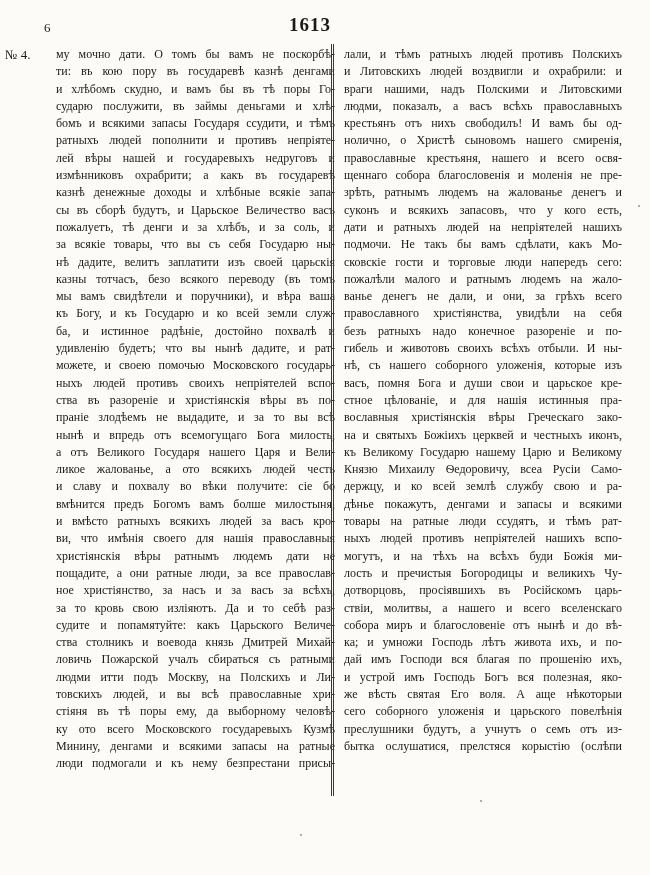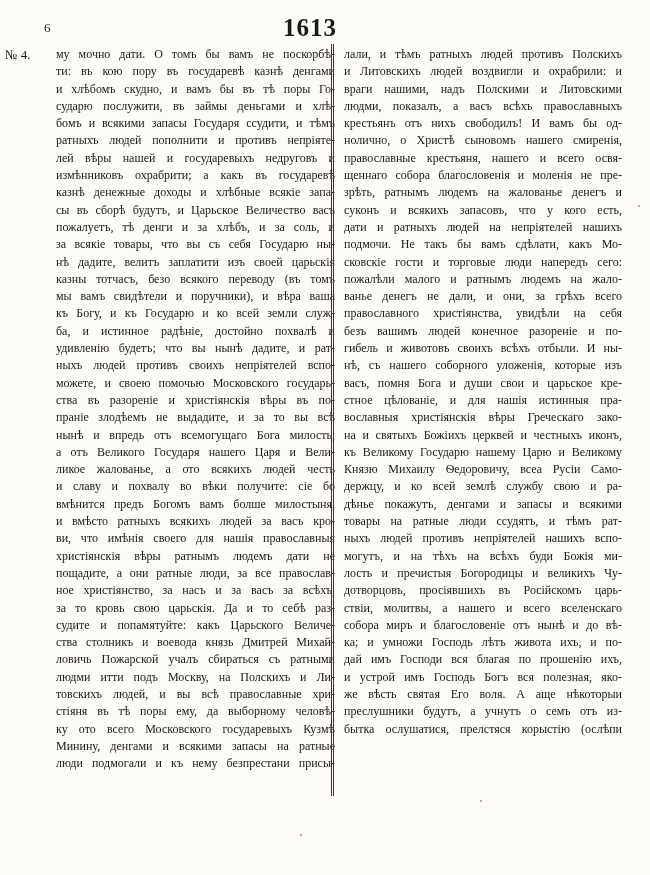--- a/index.html
+++ b/index.html
@@ -21,21 +21,21 @@
     left: 44px;
     font-size: 13px;
     letter-spacing: 1px;
   }
   .year-header {
     position: absolute;
     top: 14px;
     left: 0;
     right: 30px;
     text-align: center;
-    font-size: 25px;
+    font-size: 19px;
     font-weight: bold;
     letter-spacing: 1px;
   }
   .margin-note {
     position: absolute;
     top: 47px;
     left: 5px;
     width: 46px;
     font-size: 13px;
     white-space: nowrap;
@@ -97,35 +97,35 @@
       <div class="text-line">казнѣ денежные доходы и хлѣбные всякіе запа-</div>
       <div class="text-line">сы въ сборѣ будутъ, и Царьское Величество васъ</div>
       <div class="text-line">пожалуетъ, тѣ денги и за хлѣбъ, и за соль, и</div>
       <div class="text-line">за всякіе товары, что вы съ себя Государю ны-</div>
       <div class="text-line">нѣ дадите, велитъ заплатити изъ своей царьскія</div>
       <div class="text-line">казны тотчасъ, безо всякого переводу (въ томъ</div>
       <div class="text-line">мы вамъ свидѣтели и поручники), и вѣра ваша</div>
       <div class="text-line">къ Богу, и къ Государю и ко всей земли служ-</div>
       <div class="text-line">ба, и истинное радѣніе, достойно похвалѣ и</div>
       <div class="text-line">удивленію будетъ; что вы нынѣ дадите, и рат-</div>
+      <div class="text-line">можете, и своею помочью Московского государь-</div>
       <div class="text-line">ныхъ людей противъ своихъ непріятелей вспо-</div>
-      <div class="text-line">можете, и своею помочью Московского государь-</div>
       <div class="text-line">ства въ разореніе и христіянскія вѣры въ по-</div>
       <div class="text-line">праніе злодѣемъ не выдадите, и за то вы всѣ</div>
       <div class="text-line">нынѣ и впредь отъ всемогущаго Бога милость,</div>
       <div class="text-line">а отъ Великого Государя нашего Царя и Вели-</div>
       <div class="text-line">ликое жалованье, а ото всякихъ людей честь</div>
       <div class="text-line">и славу и похвалу во вѣки получите: сіе бо</div>
       <div class="text-line">вмѣнится предъ Богомъ вамъ болше милостыня,</div>
       <div class="text-line">и вмѣсто ратныхъ всякихъ людей за васъ кро-</div>
       <div class="text-line">ви, что имѣнія своего для нашія православныя</div>
       <div class="text-line">христіянскія вѣры ратнымъ людемъ дати не</div>
       <div class="text-line">пощадите, а они ратные люди, за все православ-</div>
       <div class="text-line">ное христіянство, за насъ и за васъ за всѣхъ,</div>
-      <div class="text-line">за то кровь свою царьскія. Да и то себѣ раз-</div>
+      <div class="text-line">за то кровь свою изліяютъ. Да и то себѣ раз-</div>
       <div class="text-line">судите и попамятуйте: какъ Царьского Величе-</div>
       <div class="text-line">ства столникъ и воевода князь Дмитрей Михай-</div>
       <div class="text-line">ловичь Пожарской учалъ сбираться съ ратными</div>
       <div class="text-line">людми итти подъ Москву, на Полскихъ и Ли-</div>
       <div class="text-line">товскихъ людей, и вы всѣ православные хри-</div>
       <div class="text-line">стіяня въ тѣ поры ему, да выборному человѣ-</div>
       <div class="text-line">ку ото всего Московского государевыхъ Кузмѣ</div>
       <div class="text-line">Минину, денгами и всякими запасы на ратные</div>
       <div class="text-line">люди подмогали и къ нему безпрестани присы-</div>
     </div>
@@ -142,21 +142,21 @@
       <div class="text-line">православные крестьяня, нашего и всего освя-</div>
       <div class="text-line">щеннаго собора благословенія и моленія не пре-</div>
       <div class="text-line">зрѣть, ратнымъ людемъ на жалованье денегъ и</div>
       <div class="text-line">суконъ и всякихъ запасовъ, что у кого есть,</div>
       <div class="text-line">дати и ратныхъ людей на непріятелей нашихъ</div>
       <div class="text-line">подмочи. Не такъ бы вамъ сдѣлати, какъ Мо-</div>
       <div class="text-line">сковскіе гости и торговые люди напередъ сего:</div>
       <div class="text-line">пожалѣли малого и ратнымъ людемъ на жало-</div>
       <div class="text-line">ванье денегъ не дали, и они, за грѣхъ всего</div>
       <div class="text-line">православного христіянства, увидѣли на себя</div>
-      <div class="text-line">безъ вашимъ людей конечное разореніе и по-</div>
+      <div class="text-line">безъ ратныхъ надо конечное разореніе и по-</div>
       <div class="text-line">гибель и животовъ своихъ всѣхъ отбыли. И ны-</div>
       <div class="text-line">нѣ, съ нашего соборного уложенія, которые изъ</div>
       <div class="text-line">васъ, помня Бога и души свои и царьское кре-</div>
       <div class="text-line">стное цѣлованіе, и для нашія истинныя пра-</div>
       <div class="text-line">вославныя христіянскія вѣры Греческаго зако-</div>
       <div class="text-line">на и святыхъ Божіихъ церквей и честныхъ иконъ,</div>
       <div class="text-line">къ Великому Государю нашему Царю и Великому</div>
       <div class="text-line">Князю Михаилу Ѳедоровичу, всеа Русіи Само-</div>
       <div class="text-line">держцу, и ко всей землѣ службу свою и ра-</div>
       <div class="text-line">дѣнье покажутъ, денгами и запасы и всякими</div>
@@ -164,20 +164,21 @@
       <div class="text-line">ныхъ людей противъ непріятелей нашихъ вспо-</div>
       <div class="text-line">могутъ, и на тѣхъ на всѣхъ буди Божія ми-</div>
       <div class="text-line">лость и пречистыя Богородицы и великихъ Чу-</div>
       <div class="text-line">дотворцовъ, просіявшихъ въ Російскомъ царь-</div>
       <div class="text-line">ствіи, молитвы, а нашего и всего вселенскаго</div>
       <div class="text-line">собора миръ и благословеніе отъ нынѣ и до вѣ-</div>
       <div class="text-line">ка; и умножи Господь лѣтъ живота ихъ, и по-</div>
       <div class="text-line">дай имъ Господи вся благая по прошенію ихъ,</div>
       <div class="text-line">и устрой имъ Господь Богъ вся полезная, яко-</div>
       <div class="text-line">же вѣсть святая Его воля. А аще нѣкоторыи</div>
+      <div class="text-line">сего соборного уложенія и царьского повелѣнія</div>
       <div class="text-line">преслушники будутъ, а учнутъ о семъ отъ из-</div>
       <div class="text-line">бытка ослушатися, прелстяся корыстію (ослѣпи</div>
     </div>
 
   <div class="speck" style="top:205px; left:638px;"></div>
   <div class="speck" style="top:834px; left:300px;"></div>
   <div class="speck" style="top:800px; left:480px;"></div>
 
 </div>
 

